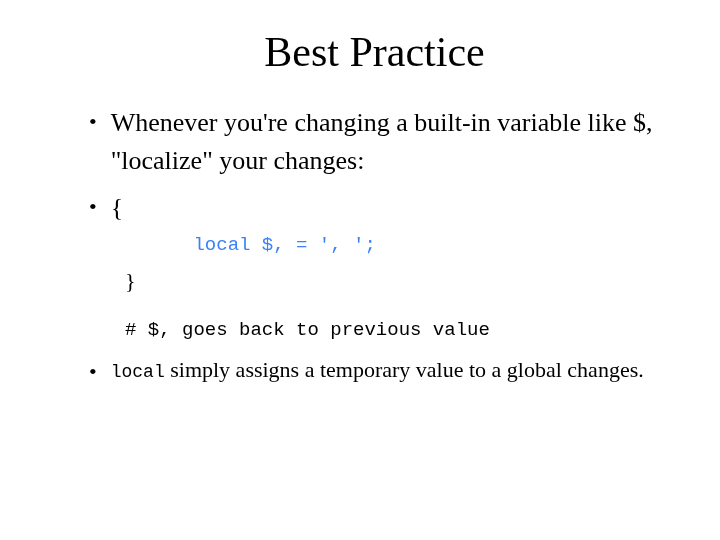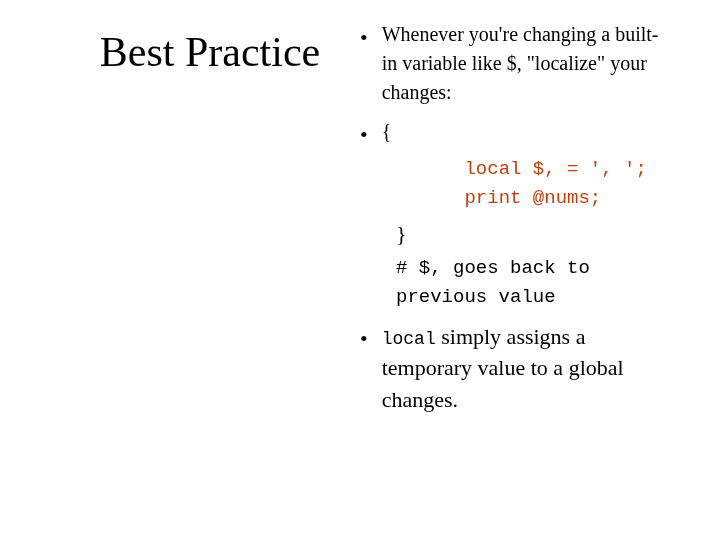--- a/index.html
+++ b/index.html
@@ -12,23 +12,23 @@
       width: 720px;
       height: 540px;
       background: #ffffff;
       font-family: Georgia, 'Times New Roman', serif;
       overflow: hidden;
     }
 
     .page {
       width: 720px;
       height: 540px;
-      padding: 20px 60px 30px 60px;
+      padding: 20px 60px 30px 89px;
       display: flex;
-      flex-direction: row;
+      flex-direction: column;
       align-items: flex-start;
     }
 
     .title {
       width: 100%;
       text-align: center;
       font-size: 42px;
       font-weight: normal;
       font-family: Georgia, 'Times New Roman', serif;
       color: #000000;
@@ -51,52 +51,52 @@
 
     .bullet {
       flex-shrink: 0;
       margin-right: 14px;
       margin-top: 2px;
       font-size: 22px;
     }
 
     .bullet-text {
       font-family: Georgia, 'Times New Roman', serif;
-      font-size: 20px;
+      font-size: 26px;
       line-height: 1.45;
     }
 
     .code-block {
       font-family: 'Courier New', Courier, monospace;
       font-size: 19px;
       margin-left: 36px;
       margin-top: 4px;
       margin-bottom: 4px;
       line-height: 1.55;
-      color: #c2410c;
+      color: #3b82f6;
     }
 
     .code-inline {
       font-family: 'Courier New', Courier, monospace;
       font-size: 18px;
     }
 
     .closing-brace {
       font-family: Georgia, 'Times New Roman', serif;
       font-size: 22px;
       margin-left: 36px;
       margin-top: 0;
       margin-bottom: 0;
     }
 
     .hash-line {
       font-family: 'Courier New', Courier, monospace;
       font-size: 19px;
       margin-left: 36px;
-      margin-top: 4px;
+      margin-top: 20px;
       margin-bottom: 8px;
       line-height: 1.55;
     }
 
     .bullet3-text {
       font-family: Georgia, 'Times New Roman', serif;
       font-size: 22px;
       line-height: 1.45;
     }
   </style>
@@ -117,23 +117,20 @@
       <span class="bullet">•</span>
       <span class="bullet-text">
         <span>{</span>
       </span>
     </div>
 
     <div class="code-block">
       <div>
         &nbsp;&nbsp;&nbsp;&nbsp;&nbsp;&nbsp;<span>local $, = ', ';</span>
       </div>
-      <div>
-        &nbsp;&nbsp;&nbsp;&nbsp;&nbsp;&nbsp;<span>print @nums;</span>
-      </div>
     </div>
 
     <div class="closing-brace">
       <span>}</span>
     </div>
 
     <div class="hash-line"># $, goes back to previous value</div>
 
     <div class="bullet-item">
       <span class="bullet">•</span>

